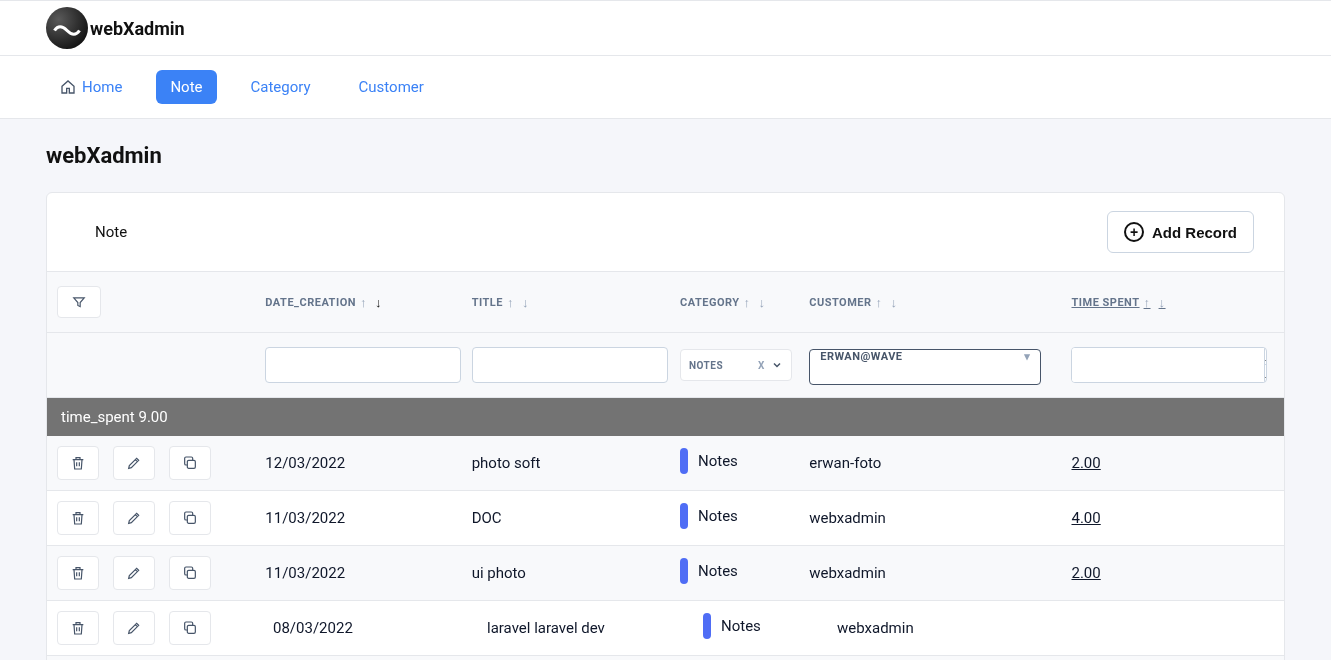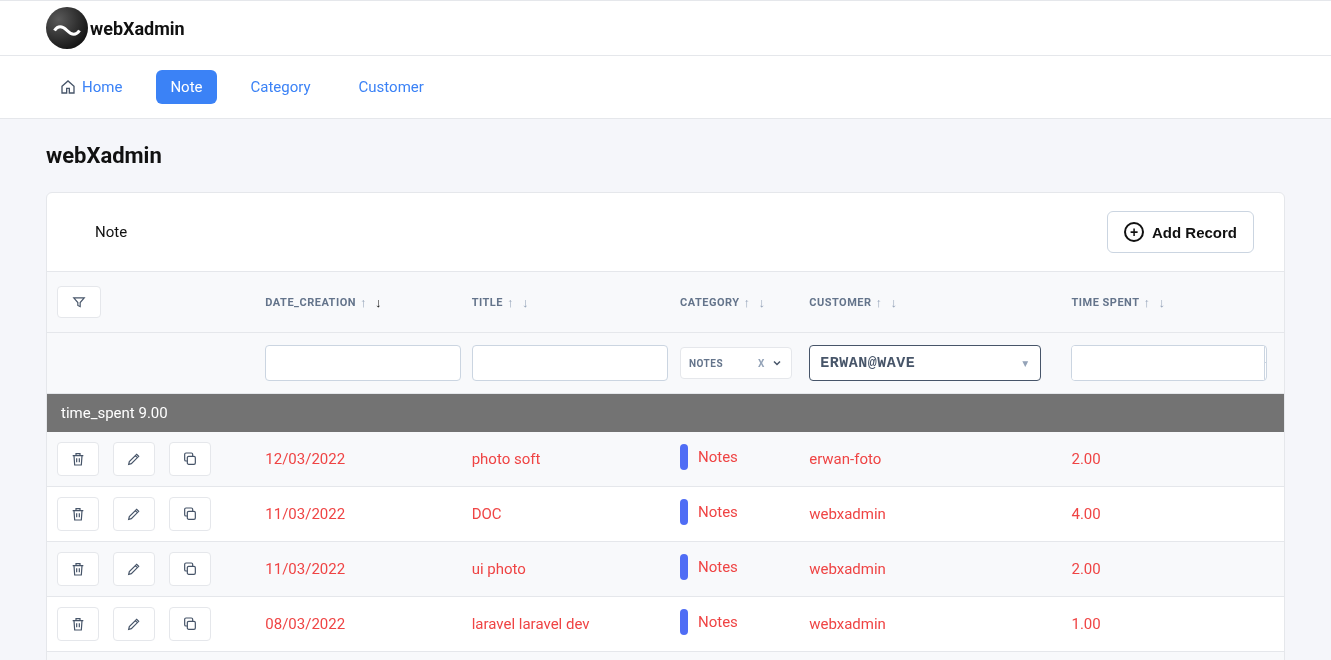--- a/index.html
+++ b/index.html
@@ -18,44 +18,44 @@
 .card-title { font-size: 15px; color: #111; }
 .add-btn { display: inline-flex; align-items: center; gap: 8px; border: 1px solid #cbd5e1; background: #fff; border-radius: 6px; padding: 10px 16px; cursor: pointer; font-size: 15px; font-weight: 600; color: #111; }
 .plus-circle { width: 20px; height: 20px; border: 2px solid #111; border-radius: 50%; display: inline-flex; align-items: center; justify-content: center; font-size: 14px; line-height: 1; }
 .grid { width: 100%; }
 .grid-header { background: #f8f9fb; border-top: 1px solid #e5e7eb; border-bottom: 1px solid #e5e7eb; display: flex; align-items: center; padding: 14px 10px; }
 .col-actions { width: 216px; padding-left: 0; }
 .col-date { width: 214px; }
 .col-title { width: 216px; }
 .col-category { width: 134px; }
 .col-customer { width: 272px; }
-.col-time { width: 210px; }
+.col-time { width: 210px; text-decoration: underline; }
 .hdr { font-size: 11px; font-weight: 700; letter-spacing: 0.5px; color: #64748b; text-transform: uppercase; display: flex; align-items: center; gap: 4px; }
 .sort-arrows { display: inline-flex; gap: 8px; color: #94a3b8; font-size: 13px; }
 .sort-arrows .active { color: #111; }
 .filter-btn { width: 44px; height: 32px; border: 1px solid #e5e7eb; background: #fff; border-radius: 4px; display: inline-flex; align-items: center; justify-content: center; cursor: pointer; margin-left: 0px; }
 .grid-filters { background: #f8f9fb; display: flex; align-items: center; padding: 12px 10px; border-bottom: 1px solid #e5e7eb; }
 .filter-input { width: 196px; height: 36px; border: 1px solid #cbd5e1; border-radius: 4px; padding: 0 8px; font-size: 13px; background: #fff; }
 .tag-select { width: 112px; height: 32px; border: 1px solid #e5e7eb; border-radius: 4px; background: #fff; display: inline-flex; align-items: center; padding: 0 8px; gap: 6px; font-size: 10px; font-weight: 700; letter-spacing: 0.5px; color: #64748b; }
 .tag-select .x { color: #94a3b8; margin-left: auto; cursor: pointer; font-size: 10px; }
 .tag-select .chev { color: #64748b; }
-.cust-select { width: 232px; height: 36px; border: 1px solid #475569; border-radius: 4px; background: #fff; display: inline-flex; align-items: center; padding: 0 10px; font-size: 15px; font-weight: 700; letter-spacing: 0.5px; color: #475569; font-family: Liberation Mono, monospace; }
+.cust-select { width: 232px; height: 36px; border: 1px solid #475569; border-radius: 4px; background: #fff; display: inline-flex; padding: 0 10px; font-size: 11px; font-weight: 700; letter-spacing: 0.5px; color: #475569; }
 .cust-select .chev { margin-left: auto; color: #94a3b8; }
 .spin { width: 14px; display: flex; flex-direction: column; border-left: 1px solid #cbd5e1; }
 .spin div { height: 17px; display: flex; align-items: center; justify-content: center; font-size: 8px; color: #475569; cursor: pointer; }
 .spin div:first-child { border-bottom: 1px solid #cbd5e1; }
 .numwrap { display: flex; border: 1px solid #cbd5e1; border-radius: 4px; background: #fff; overflow: hidden; width: 196px; height: 36px; }
 .numwrap input { border: none; flex: 1; padding: 0 8px; font-size: 13px; outline: none; }
 .group-row { background: #737373; color: #fff; padding: 10px 14px; font-size: 15px; }
 .data-row { display: flex; align-items: center; padding: 10px 10px; border-bottom: 1px solid #e5e7eb; background: #fff; }
 .data-row.alt { background: #f8f9fb; }
 .action-btns { display: flex; gap: 14px; }
 .icon-btn { width: 42px; height: 34px; border: 1px solid #e5e7eb; background: #fff; border-radius: 4px; display: inline-flex; align-items: center; justify-content: center; cursor: pointer; }
 .icon-btn svg { width: 16px; height: 16px; stroke: #475569; fill: none; stroke-width: 1.8; }
-.cell { font-size: 15px; color: #ef4444; }
+.cell { font-size: 15px; color: #0f172a; }
 .cat-badge { display: inline-flex; align-items: center; gap: 10px; }
 .cat-pill { width: 8px; height: 26px; background: #4f6df5; border-radius: 4px; }
 </style>
 </head>
 <body>
 
 <div class="topbar">
   <div class="logo-mark">
     <svg viewBox="0 0 24 24">
         <path d="M2 14 Q6 8 12 14 T22 14" stroke="#fff" stroke-width="2.5" fill="none"></path>
@@ -285,21 +285,20 @@
                 </div>
               </div>
             </div>
             <div class="col-date cell">08/03/2022</div>
             <div class="col-title cell">laravel laravel dev</div>
             <div class="col-category cell"><span class="cat-badge">
                 <span class="cat-pill"></span>
                 <span>Notes</span>
               </span></div>
             <div class="col-customer cell">webxadmin</div>
-            <div class="col-time cell">1.00</div>
           </div>
           <div class="data-row alt">
             <div class="col-time cell"></div>
           </div>
         </div>
 
     </div>
   </div>
 </div>
 

